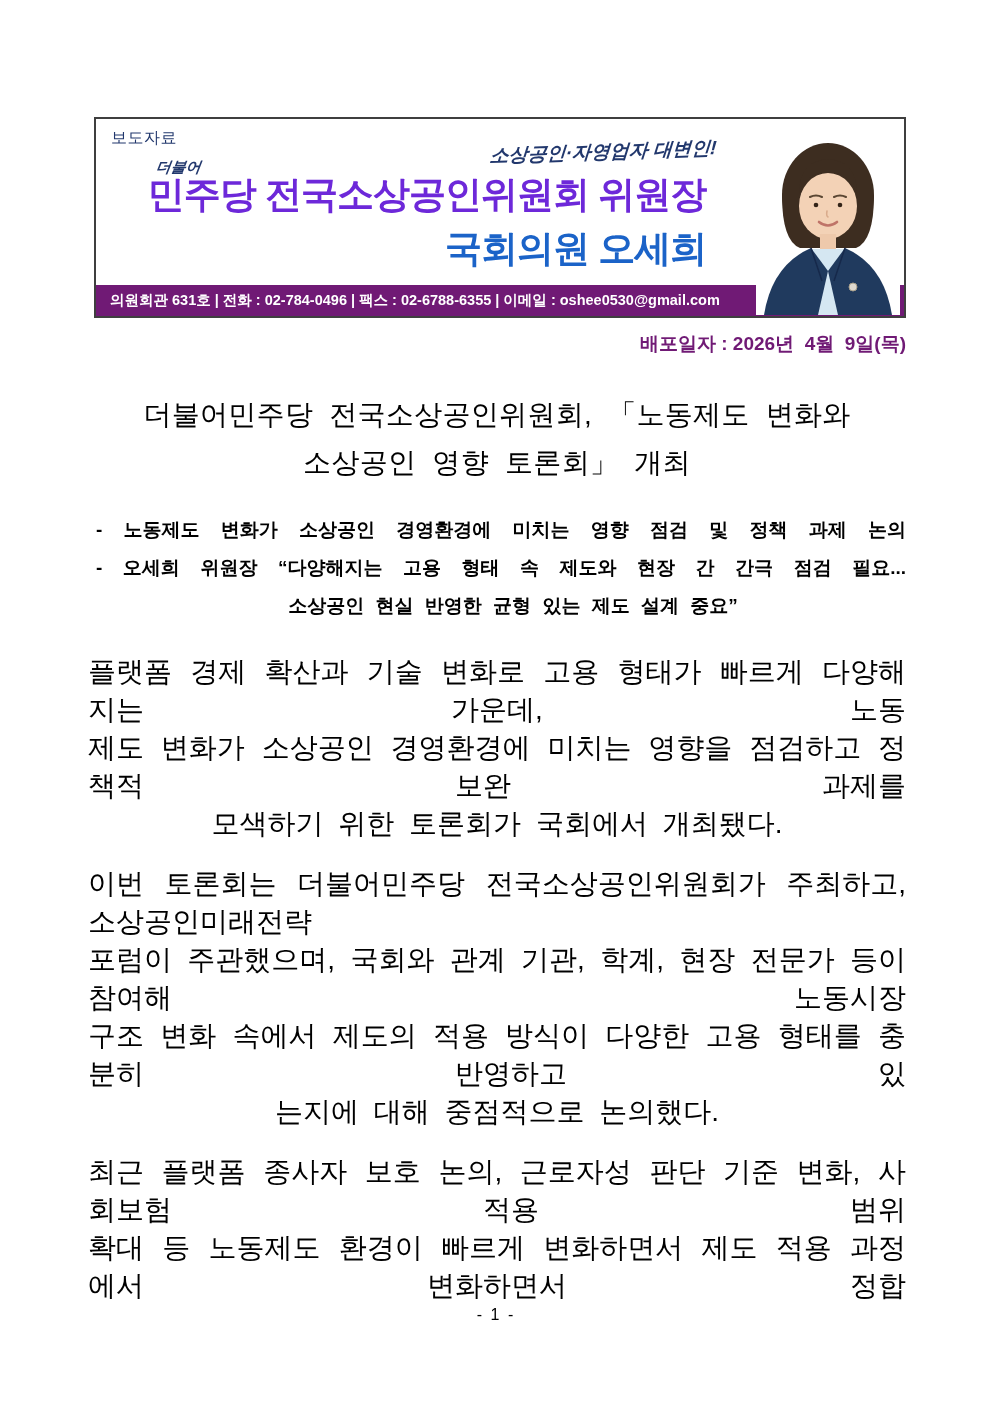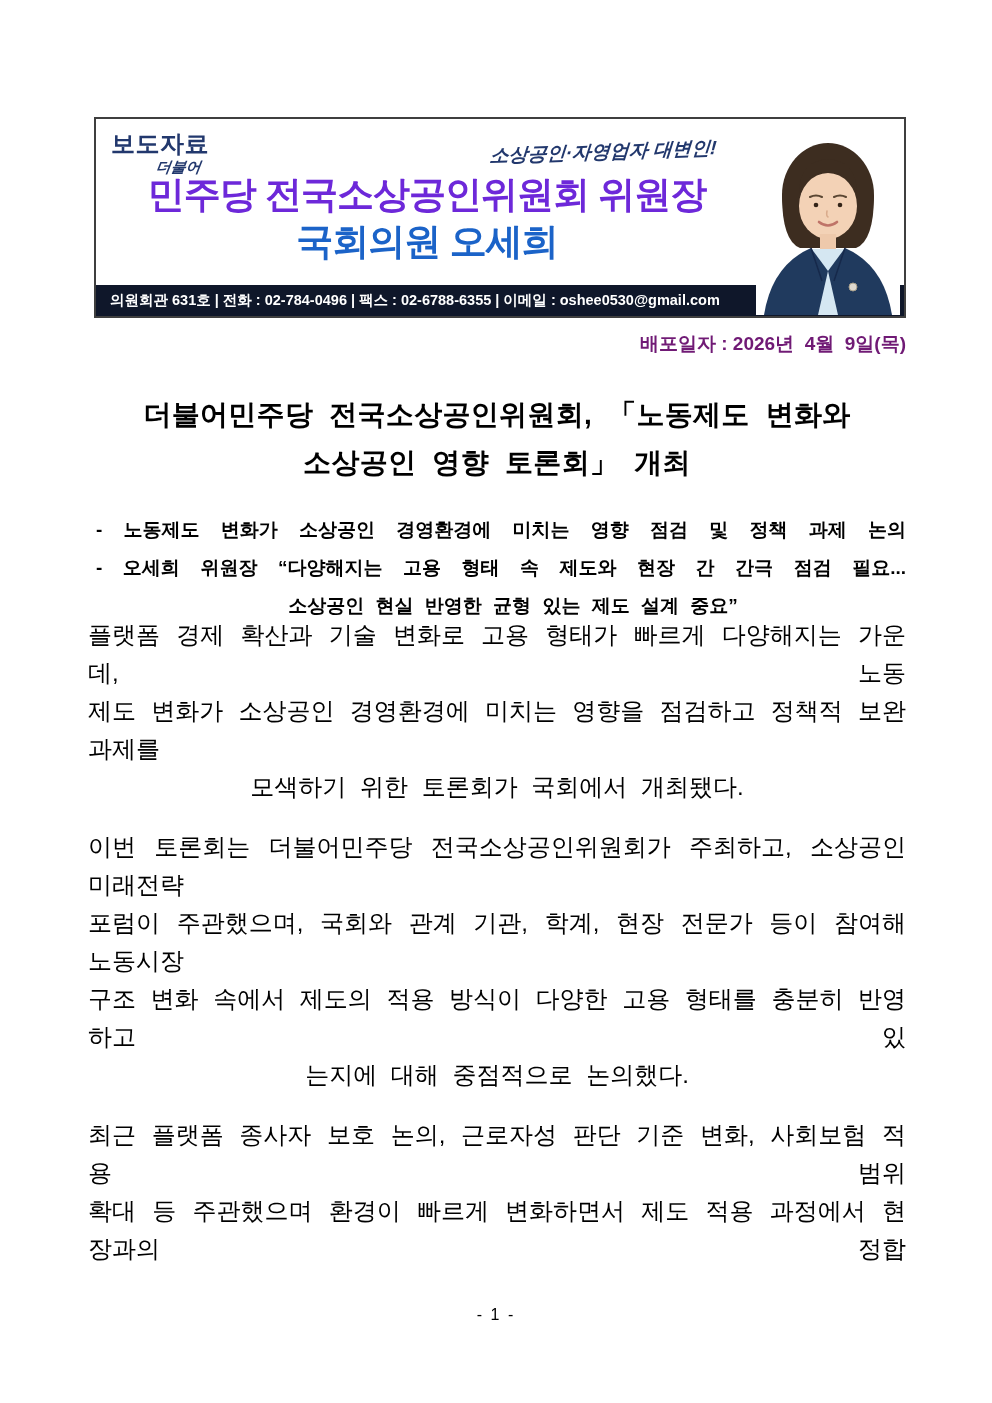--- a/index.html
+++ b/index.html
@@ -12,21 +12,21 @@
     overflow:hidden;
   }
 
   
   .banner{
     position:absolute;left:94px;top:117px;width:812px;height:201px;
     border:2px solid #3f3f3f;box-sizing:border-box;background:#ffffff;
   }
   .press-label{
     position:absolute;top:9px;left:15px;
-    font-size:24px;font-weight:700;color:#22386d;letter-spacing:0.5px;
+    font-size:16px;font-weight:400;color:#22386d;letter-spacing:0.5px;
   }
   .slogan{
     position:absolute;top:20px;left:372px;width:270px;
     text-align:center;font-size:19px;font-weight:700;font-style:italic;
     color:#22386d;transform:rotate(-2deg) skewX(-6deg);
     white-space:nowrap;
   }
   .logo{
     position:absolute;left:0;top:54px;width:662px;text-align:center;
   }
@@ -35,59 +35,59 @@
     position:absolute;top:-15px;left:8px;
     font-size:15px;font-weight:800;font-style:italic;color:#22386d;
     transform:skewX(-8deg);
   }
   .logo-line1{
     font-size:37px;font-weight:900;color:#6d28d9;
     letter-spacing:-1px;line-height:44px;white-space:nowrap;
   }
   .logo-line2{
     font-size:37px;font-weight:900;color:#1b63c8;
-    letter-spacing:-1px;line-height:44px;text-align:center;margin-top:3px;white-space:nowrap;
+    letter-spacing:-1px;line-height:44px;text-align:right;margin-top:10px;white-space:nowrap;
   }
   .contact-bar{
     position:absolute;left:0;bottom:0;width:100%;height:31px;
-    background:#0f172a;box-sizing:border-box;
+    background:#701a75;box-sizing:border-box;
   }
   .contact-text{
     color:#ffffff;font-size:14.5px;font-weight:700;
     line-height:31px;padding-left:14px;white-space:nowrap;
   }
   .photo{
     position:absolute;top:0;right:4px;width:144px;height:196px;
   }
 
   
   .date-line{
     position:absolute;top:331px;right:86px;
     font-size:19px;font-weight:800;white-space:pre;color:#701a75;
   }
 
   
   .headline{
     position:absolute;top:391px;left:88px;width:818px;
-    text-align:center;font-size:28px;font-weight:700;line-height:48px;
+    text-align:center;font-size:28px;font-weight:400;line-height:48px;
     word-spacing:8px;letter-spacing:0.3px;color:#000;
   }
 
   
   .subpoints{
     position:absolute;top:511px;left:96px;width:810px;
     font-size:19px;font-weight:800;line-height:38px;word-spacing:6px;color:#000;
   }
   .subpoints .jl{text-align:justify;text-align-last:justify;}
   .subpoints .indent{padding-left:24px;text-align:center;}
 
   
   .body-text{
-    position:absolute;top:616px;left:88px;width:818px;
-    font-size:24px;line-height:38px;word-spacing:7px;color:#000;
+    position:absolute;top:653px;left:88px;width:818px;
+    font-size:28px;line-height:38px;word-spacing:7px;color:#000;
   }
   .body-text p{margin:0 0 22px 0;}
   .body-text .jl{text-align:justify;text-align-last:justify;}
   .body-text .ll{text-align:center;}
 
   
   .page-num{
     position:absolute;top:1306px;left:0;width:100%;
     text-align:center;font-size:16px;letter-spacing:2px;color:#000;
   }
@@ -165,19 +165,19 @@
       <span class="ll" style="display:block">모색하기 위한 토론회가 국회에서 개최됐다.</span>
     </p>
     <p>
       <span class="jl" style="display:block">이번 토론회는 더불어민주당 전국소상공인위원회가 주최하고, 소상공인미래전략</span>
       <span class="jl" style="display:block">포럼이 주관했으며, 국회와 관계 기관, 학계, 현장 전문가 등이 참여해 노동시장</span>
       <span class="jl" style="display:block">구조 변화 속에서 제도의 적용 방식이 다양한 고용 형태를 충분히 반영하고 있</span>
       <span class="ll" style="display:block">는지에 대해 중점적으로 논의했다.</span>
     </p>
     <p>
       <span class="jl" style="display:block">최근 플랫폼 종사자 보호 논의, 근로자성 판단 기준 변화, 사회보험 적용 범위</span>
-      <span class="jl" style="display:block">확대 등 주관했으며 환경이 빠르게 변화하면서 제도 적용 과정에서 현장과의 정합</span>
+      <span class="jl" style="display:block">확대 등 노동제도 환경이 빠르게 변화하면서 제도 적용 과정에서 변화하면서 정합</span>
     </p>
   </div>
 
   <div class="page-num">- 1 -</div>
 
 </div>
 
 </body></html>

